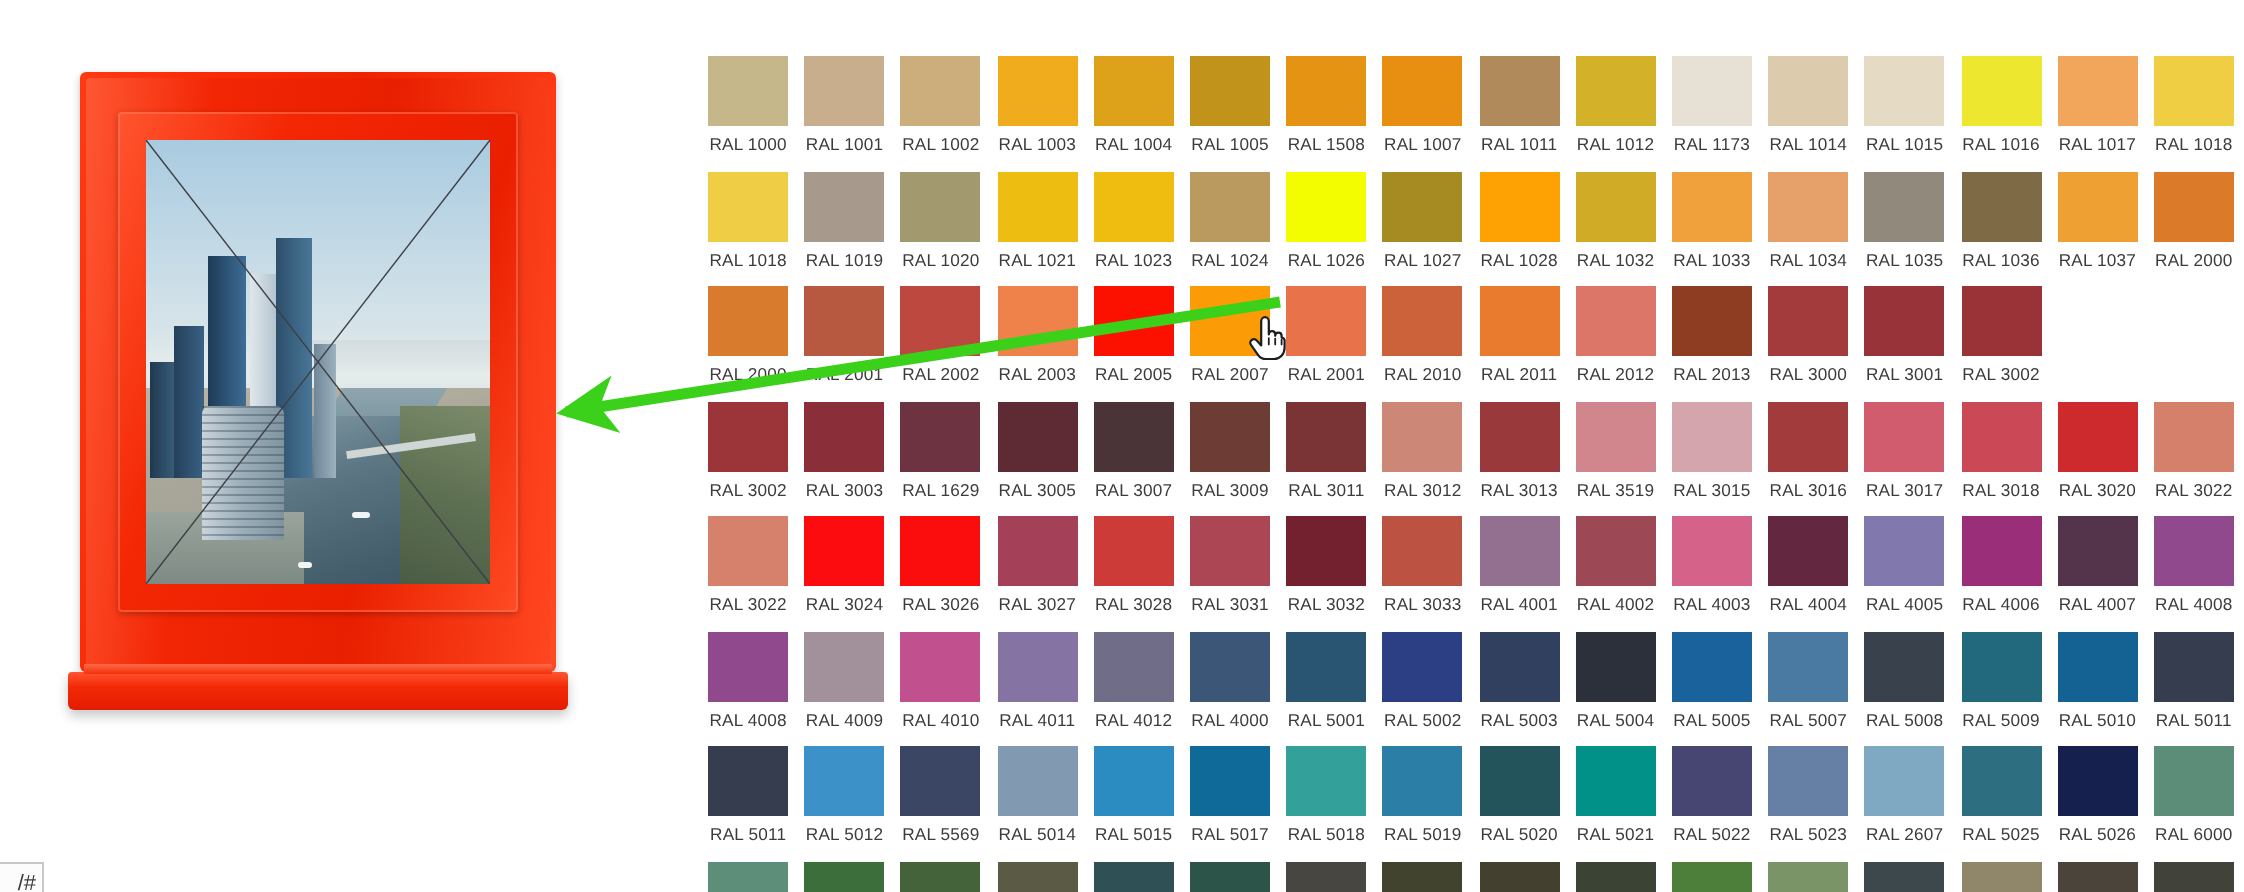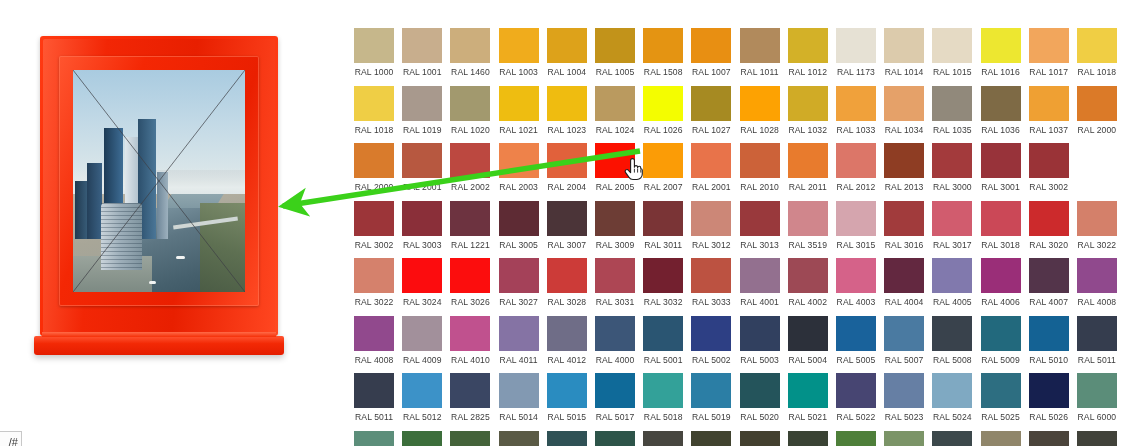--- a/index.html
+++ b/index.html
@@ -258,21 +258,21 @@
         <div class="ral-cell">
           <span class="ral-swatch" style="background: rgb(198, 183, 139);"></span>
           <span class="ral-label">RAL 1000</span>
         </div>
         <div class="ral-cell">
           <span class="ral-swatch" style="background: rgb(200, 174, 141);"></span>
           <span class="ral-label">RAL 1001</span>
         </div>
         <div class="ral-cell">
           <span class="ral-swatch" style="background: rgb(204, 174, 124);"></span>
-          <span class="ral-label">RAL 1460</span>
+          <span class="ral-label">RAL 1002</span>
         </div>
         <div class="ral-cell">
           <span class="ral-swatch" style="background: rgb(240, 172, 28);"></span>
           <span class="ral-label">RAL 1003</span>
         </div>
         <div class="ral-cell">
           <span class="ral-swatch" style="background: rgb(221, 162, 26);"></span>
           <span class="ral-label">RAL 1004</span>
         </div>
         <div class="ral-cell">
@@ -397,24 +397,20 @@
         </div>
         <div class="ral-cell">
           <span class="ral-swatch" style="background: rgb(188, 72, 64);"></span>
           <span class="ral-label">RAL 2002</span>
         </div>
         <div class="ral-cell">
           <span class="ral-swatch" style="background: rgb(238, 130, 74);"></span>
           <span class="ral-label">RAL 2003</span>
         </div>
         <div class="ral-cell">
-          <span class="ral-swatch" style="background: rgb(225, 97, 59);"></span>
-          <span class="ral-label">RAL 2004</span>
-        </div>
-        <div class="ral-cell">
           <span class="ral-swatch" style="background: rgb(252, 17, 0);"></span>
           <span class="ral-label">RAL 2005</span>
         </div>
         <div class="ral-cell">
           <span class="ral-swatch" style="background: rgb(251, 156, 6);"></span>
           <span class="ral-label">RAL 2007</span>
         </div>
         <div class="ral-cell">
           <span class="ral-swatch" style="background: rgb(232, 115, 74);"></span>
           <span class="ral-label">RAL 2001</span>
@@ -452,21 +448,21 @@
         <div class="ral-cell">
           <span class="ral-swatch" style="background: rgb(156, 53, 57);"></span>
           <span class="ral-label">RAL 3002</span>
         </div>
         <div class="ral-cell">
           <span class="ral-swatch" style="background: rgb(138, 47, 57);"></span>
           <span class="ral-label">RAL 3003</span>
         </div>
         <div class="ral-cell">
           <span class="ral-swatch" style="background: rgb(109, 51, 64);"></span>
-          <span class="ral-label">RAL 1221</span>
+          <span class="ral-label">RAL 1629</span>
         </div>
         <div class="ral-cell">
           <span class="ral-swatch" style="background: rgb(94, 43, 52);"></span>
           <span class="ral-label">RAL 3005</span>
         </div>
         <div class="ral-cell">
           <span class="ral-swatch" style="background: rgb(75, 52, 56);"></span>
           <span class="ral-label">RAL 3007</span>
         </div>
         <div class="ral-cell">
@@ -650,21 +646,21 @@
         <div class="ral-cell">
           <span class="ral-swatch" style="background: rgb(54, 61, 78);"></span>
           <span class="ral-label">RAL 5011</span>
         </div>
         <div class="ral-cell">
           <span class="ral-swatch" style="background: rgb(60, 146, 200);"></span>
           <span class="ral-label">RAL 5012</span>
         </div>
         <div class="ral-cell">
           <span class="ral-swatch" style="background: rgb(58, 70, 99);"></span>
-          <span class="ral-label">RAL 2825</span>
+          <span class="ral-label">RAL 5569</span>
         </div>
         <div class="ral-cell">
           <span class="ral-swatch" style="background: rgb(130, 153, 178);"></span>
           <span class="ral-label">RAL 5014</span>
         </div>
         <div class="ral-cell">
           <span class="ral-swatch" style="background: rgb(42, 140, 192);"></span>
           <span class="ral-label">RAL 5015</span>
         </div>
         <div class="ral-cell">
@@ -690,21 +686,21 @@
         <div class="ral-cell">
           <span class="ral-swatch" style="background: rgb(71, 69, 114);"></span>
           <span class="ral-label">RAL 5022</span>
         </div>
         <div class="ral-cell">
           <span class="ral-swatch" style="background: rgb(102, 127, 164);"></span>
           <span class="ral-label">RAL 5023</span>
         </div>
         <div class="ral-cell">
           <span class="ral-swatch" style="background: rgb(127, 169, 194);"></span>
-          <span class="ral-label">RAL 5024</span>
+          <span class="ral-label">RAL 2607</span>
         </div>
         <div class="ral-cell">
           <span class="ral-swatch" style="background: rgb(45, 110, 129);"></span>
           <span class="ral-label">RAL 5025</span>
         </div>
         <div class="ral-cell">
           <span class="ral-swatch" style="background: rgb(22, 32, 79);"></span>
           <span class="ral-label">RAL 5026</span>
         </div>
         <div class="ral-cell">

